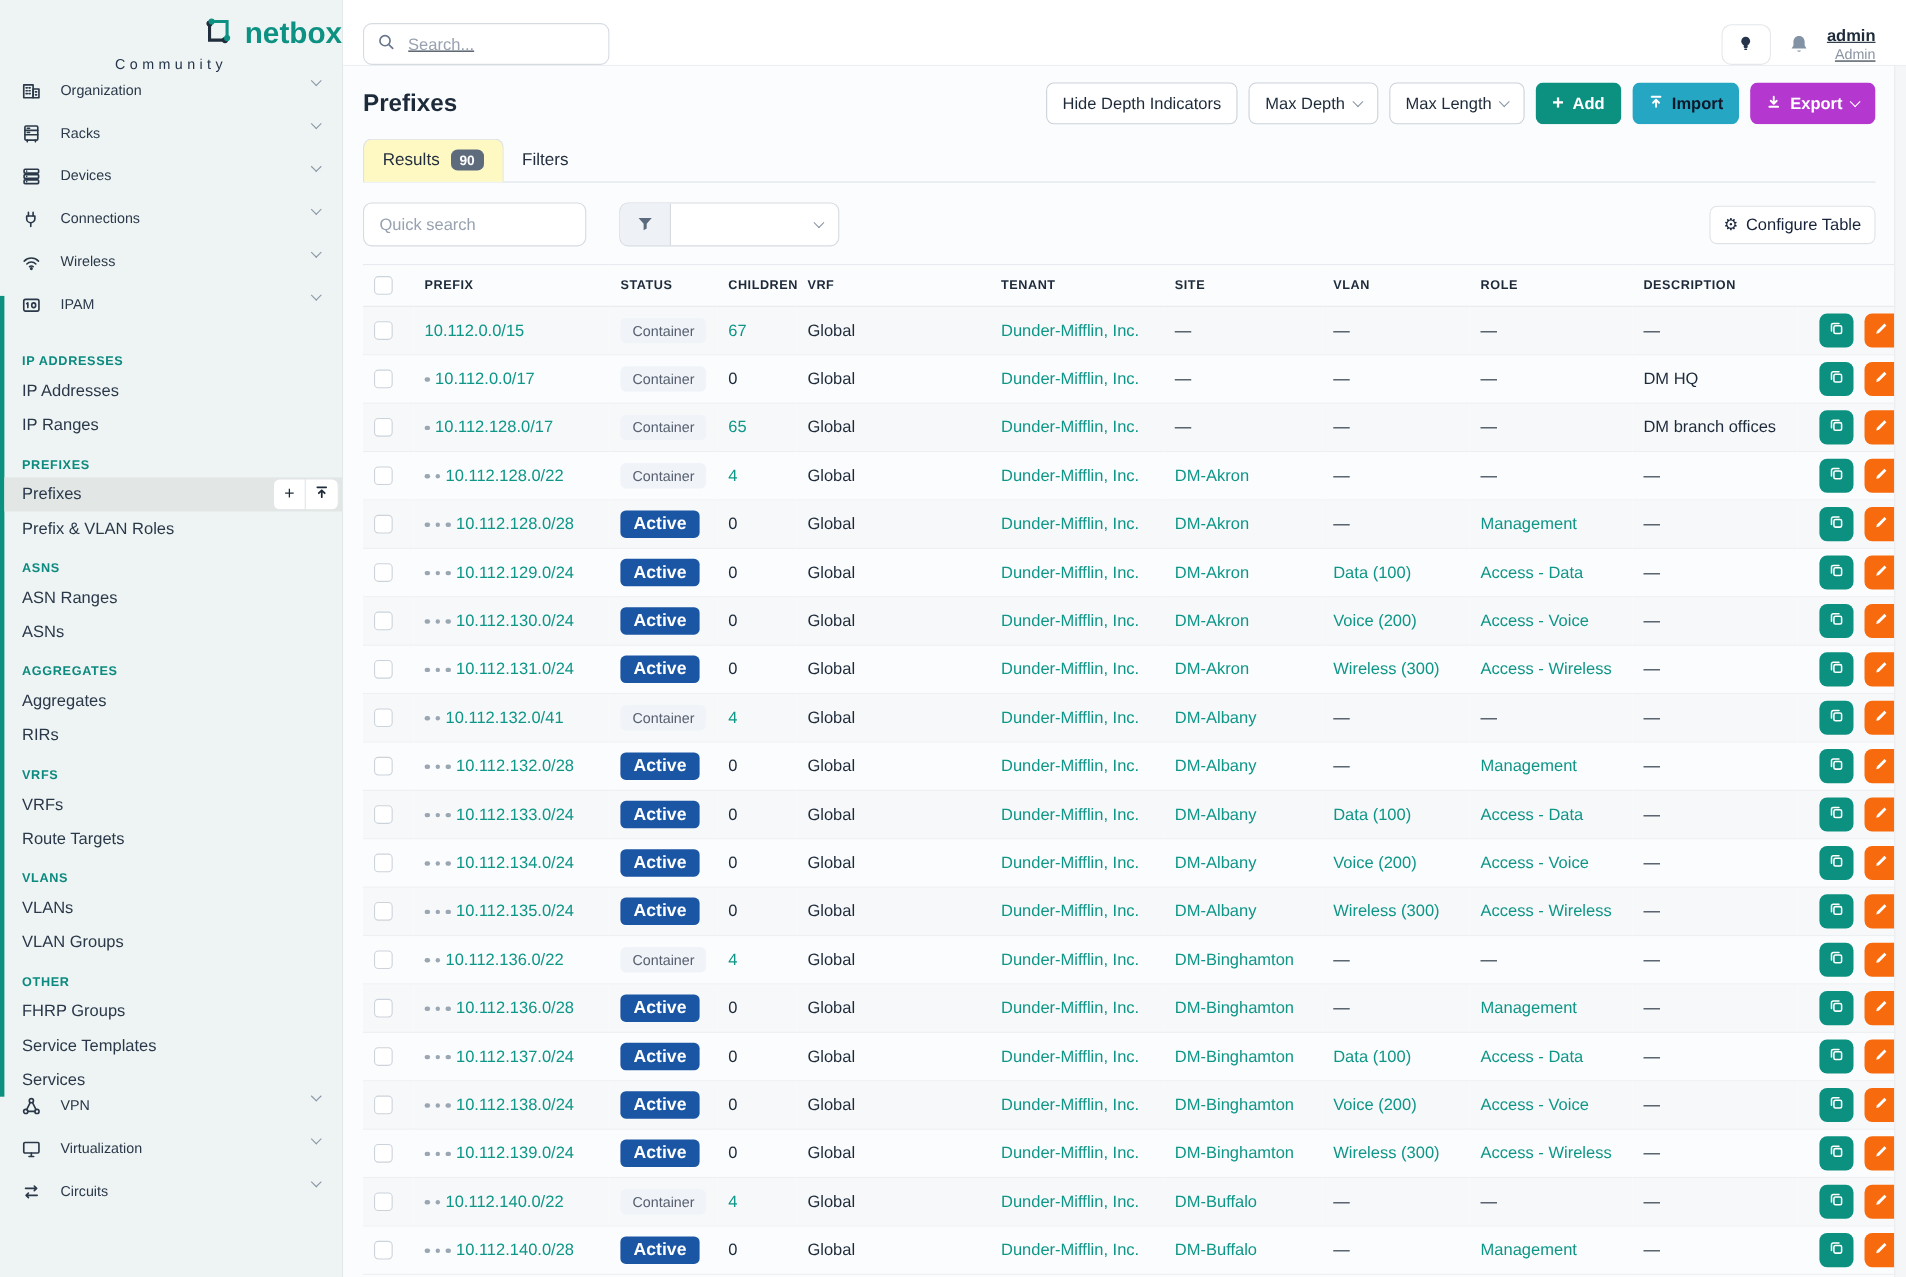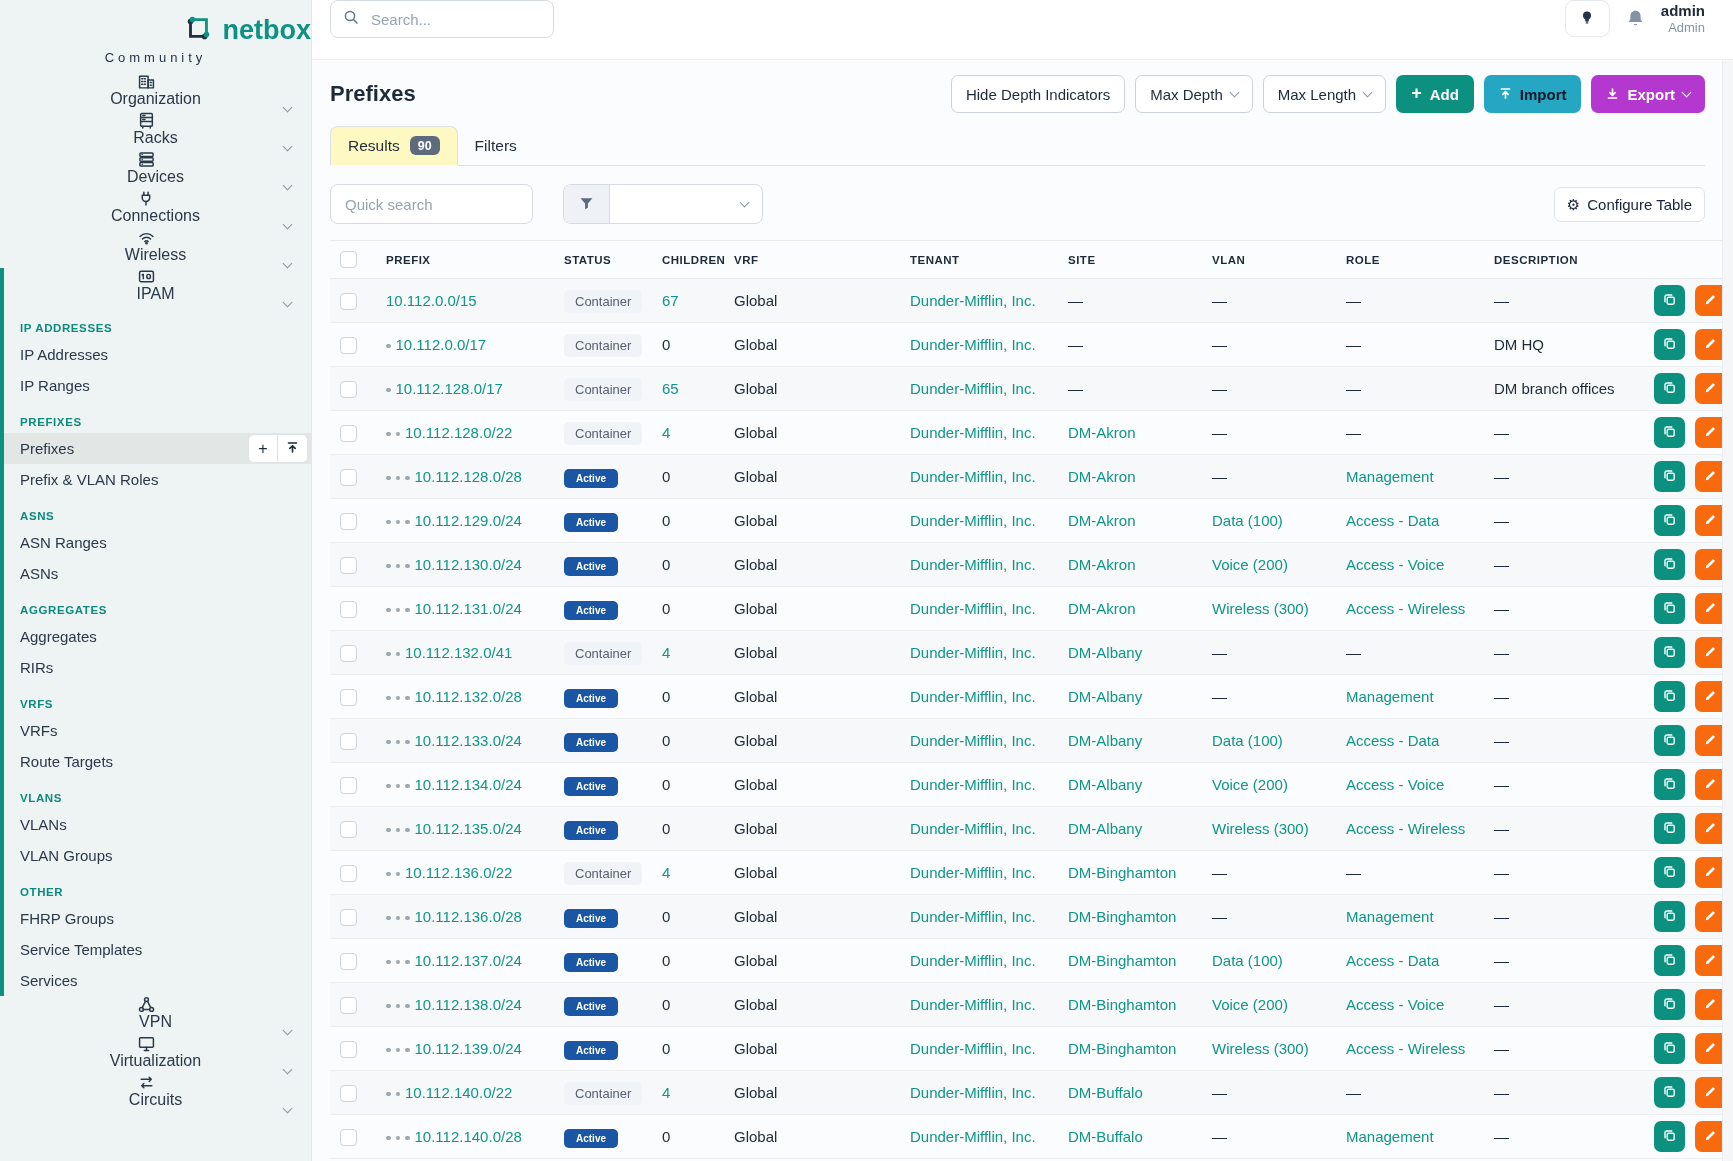--- a/index.html
+++ b/index.html
@@ -12,43 +12,43 @@
   .app { display:flex; width:100%; height:100%; position:relative; }
 
   
   .sidebar { width:312px; min-width:312px; height:100%; background:#eef4f3;
              border-right:1px solid #e2e7e8; overflow:hidden; }
   .brand { padding:13px 0 8px; text-align:center; }
   .brand-row { display:flex; justify-content:flex-end; align-items:center; gap:9px; }
   .brand-name { font-size:27px; font-weight:700; color:#0d9183; }
   .brand-sub { font-size:13px; letter-spacing:4px; color:#25344a; margin-top:3px; font-weight:500; }
 
-  .nav-item { display:flex; align-items:center; height:39px; padding:0 20px;
-              font-size:16px; color:#2a3849; cursor:pointer;flex-direction:column; }
+  .nav-item { display:flex; align-items:flex-start; height:39px; padding:0 20px;
+              font-size:13px; color:#2a3849; cursor:pointer; }
   .nav-item .ic { width:20px; margin-right:15px; display:flex; align-items:center; }
   .chev { width:7px; height:7px; border-right:1.6px solid #8a97a6; border-bottom:1.6px solid #8a97a6;
           transform:rotate(45deg); margin-left:auto; margin-top:-4px; }
   .ipam-block { border-left:4px solid #0c9180; }
   .ipam-block .nav-item { padding-left:16px; }
   .side-section-title { margin:15px 0 5px; padding-left:16px; font-size:11.5px; font-weight:700;
                         letter-spacing:0.6px; color:#0d8a7f; }
   .side-item { display:flex; align-items:center; height:31px; padding-left:16px;
                font-size:15px; color:#2a3849; cursor:pointer; }
   .side-item.active { background:#e2e7e6; }
   .mini-actions { margin-left:auto; display:flex; margin-right:3px; }
   .mini-btn { width:30px; height:29px; background:#fff; border:1px solid #e0e4e7;
               display:flex; align-items:center; justify-content:center;
               font-size:16px; color:#1d2a39; cursor:pointer; }
   .mini-btn:first-child { border-radius:6px 0 0 6px; }
   .mini-btn:last-child { border-radius:0 6px 6px 0; border-left:none; }
 
   
   .main { flex:1; display:flex; flex-direction:column; background:#fbfcfd; min-width:0; }
   .topbar { height:60px; background:#fff; border-bottom:1px solid #eceef2;
-            display:flex; align-items:flex-start; padding:0 28px 0 18px; }
+            display:flex; align-items:flex-end; padding:0 28px 0 18px;text-decoration:underline; }
   .search-box { width:224px; height:38px; border:1px solid #d6dbe2; border-radius:8px;
                 display:flex; align-items:center; padding:0 12px; gap:10px; background:#fff; }
   .search-box input { border:none; outline:none; font-size:15px; width:100%; background:transparent;
                       font-family:inherit; color:#1d2a39; }
   .search-box input::placeholder { color:#98a2b0; }
   .topbar-right { margin-left:auto; display:flex; align-items:center; gap:16px; }
   .bulb-btn { width:45px; height:37px; border:1px solid #e4e7eb; border-radius:9px; background:#fff;
               display:flex; align-items:center; justify-content:center; cursor:pointer; }
   .bell { display:flex; cursor:pointer; }
   .user-block { text-align:right; line-height:1.2; }
@@ -99,21 +99,21 @@
   .table-wrap { margin-top:16px; }
   table { width:100%; border-collapse:collapse; table-layout:fixed; }
   thead th { border-top:1px solid #e7eaee; border-bottom:1px solid #e7eaee; height:38px;
              font-size:11.5px; letter-spacing:0.5px; text-align:left; padding:0 10px;
              color:#1d2a39; font-weight:700; }
   tbody td { height:44px; border-bottom:1px solid #edf0f3; padding:0 10px; font-size:15px;
              white-space:nowrap; overflow:hidden; }
   tbody tr:nth-child(odd) { background:rgba(0,0,0,0.015); }
   .link { color:#0e9688; text-decoration:none; cursor:pointer; }
   .badge-container { background:#f0f3f8; color:#57606f; font-size:13px; padding:4px 11px; border-radius:5px; }
-  .badge-active { background:#1b56a4; color:#fff; font-size:10px; font-weight:600; padding:4px 12px; border-radius:5px; }
+  .badge-active { background:#1b56a4; color:#fff; font-size:16px; font-weight:600; padding:4px 12px; border-radius:5px; }
   .dot { display:inline-block; width:4.5px; height:4.5px; border-radius:50%; background:#9aa6b2;
          margin-right:5px; vertical-align:middle; }
   .cb { display:inline-block; width:17px; height:17px; border:1px solid #ccd3db; border-radius:4px;
         background:#fff; cursor:pointer; vertical-align:middle; }
   .actions-cell { text-align:right; }
   .act-copy { display:inline-flex; width:31px; height:31px; background:#0c9180; border-radius:7px;
               align-items:center; justify-content:center; margin-right:6px; cursor:pointer; vertical-align:middle; }
   .act-edit { display:inline-flex; height:31px; background:#f76b0e; border-radius:7px;
               align-items:center; padding:0 9px; gap:8px; cursor:pointer; vertical-align:middle; }
 

